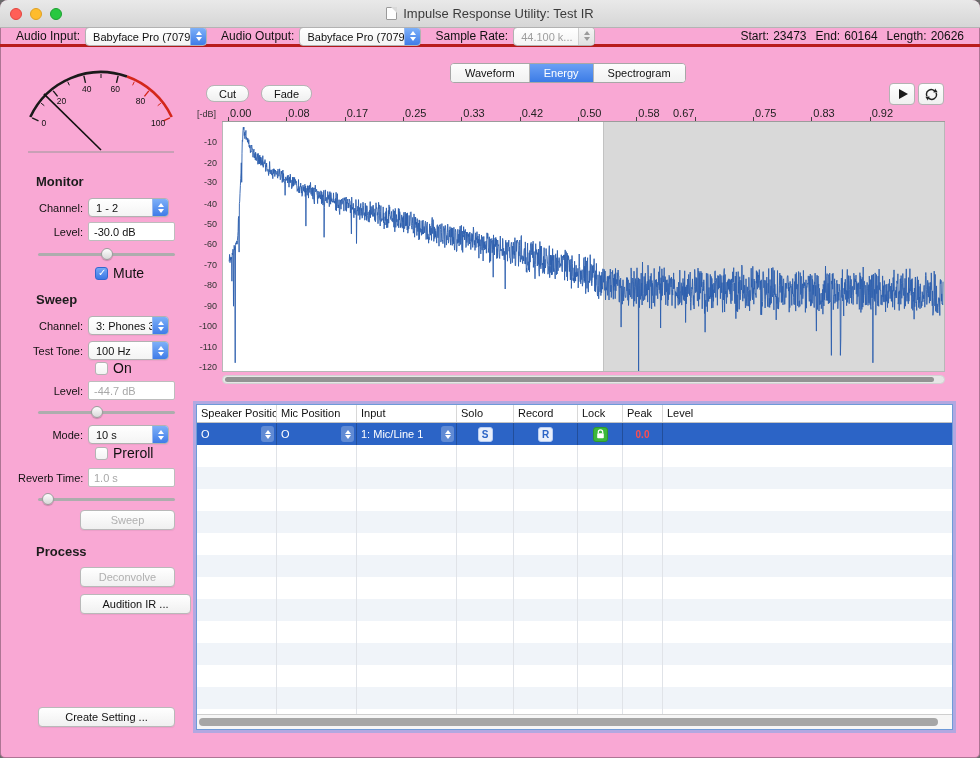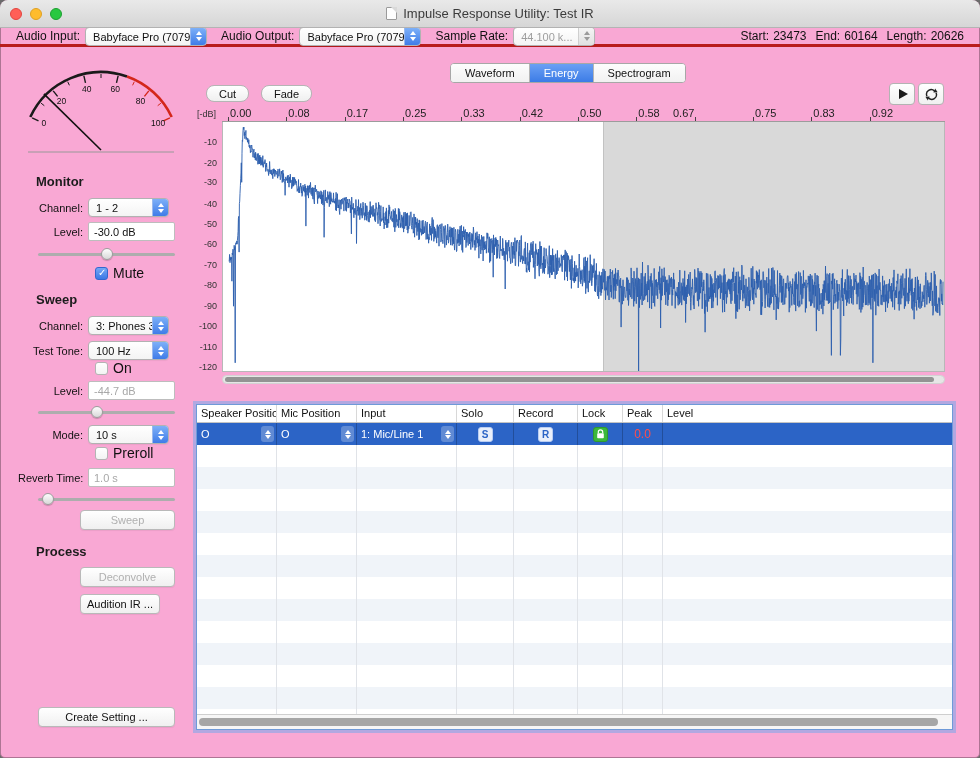--- a/index.html
+++ b/index.html
@@ -84,21 +84,21 @@
 .tcell.center{justify-content:center;padding-left:0}
 .w0{width:80px}.w1{width:80px}.w2{width:100px}.w3{width:57px}.w4{width:64px}.w5{width:45px}.w6{width:40px}.w7{flex:1;border-right:none}
 .trow.selected{background:#2c64c6;color:#fff}
 .trow.selected .tcell{border-right-color:rgba(0,0,0,.22)}
 .rstep{margin-left:auto;margin-right:2px;width:13px;height:16px;border-radius:3px;background:rgba(255,255,255,.25);display:flex;flex-direction:column;align-items:center;justify-content:center;gap:1px;flex:0 0 auto}
 .rstep i{display:block;width:0;height:0;border-left:3px solid transparent;border-right:3px solid transparent}
 .rstep .up{border-bottom:4px solid #fff}
 .rstep .dn{border-top:4px solid #fff}
 .sr-badge{width:15px;height:15px;border-radius:3px;background:#e9effb;border:1px solid #b9cdf2;color:#2c64c6;font-size:10px;font-weight:bold;display:flex;align-items:center;justify-content:center}
 .lock-badge{width:15px;height:15px;border-radius:3px;background:#3cb83c;border:1px solid #2e9a2e;display:flex;align-items:center;justify-content:center}
-.peak-val{color:#ff4d4d;font-weight:normal;font-size:12px}
+.peak-val{color:#ff4d4d;font-weight:bold;font-size:10px}
 .table-hscroll{position:absolute;left:0;right:0;bottom:0;height:15px;background:#f6f6f6;border-top:1px solid #cfcfcf}
 .table-hscroll .hthumb{top:3px;bottom:3px;left:2px;right:14px;background:#a6a6a6}
 </style>
 </head>
 <body>
 
 <div class="window">
 
   <div class="titlebar">
     <div class="traffic">
@@ -256,21 +256,21 @@
         </div>
     </div>
     <div class="slider" style="top:435px">
       <div class="track"></div>
       <div class="thumb" id="rev-thumb" style="left: 3.75px;"></div>
     </div>
     <div class="pbtn disabled" id="sweep-btn" style="top:452px;left:62px;width:95px">Sweep</div>
 
     <div class="shead" style="top:486px">Process</div>
     <div class="pbtn disabled" id="deconvolve-btn" style="top:509px;left:62px;width:95px">Deconvolve</div>
-    <div class="pbtn" style="top:536px;left:62px;width:80px">Audition IR ...</div>
+    <div class="pbtn" style="top:536px;left:62px;width:111px">Audition IR ...</div>
 
     <div class="pbtn" style="top:649px;left:20px;width:137px">Create Setting ...</div>
   </div>
 
   <div class="segmented" id="segmented">
       <div class="seg-item">Waveform</div>
       <div class="seg-item selected">Energy</div>
       <div class="seg-item">Spectrogram</div>
     </div>
   <div class="minibtn" style="left:206px;top:85px">Cut</div>

